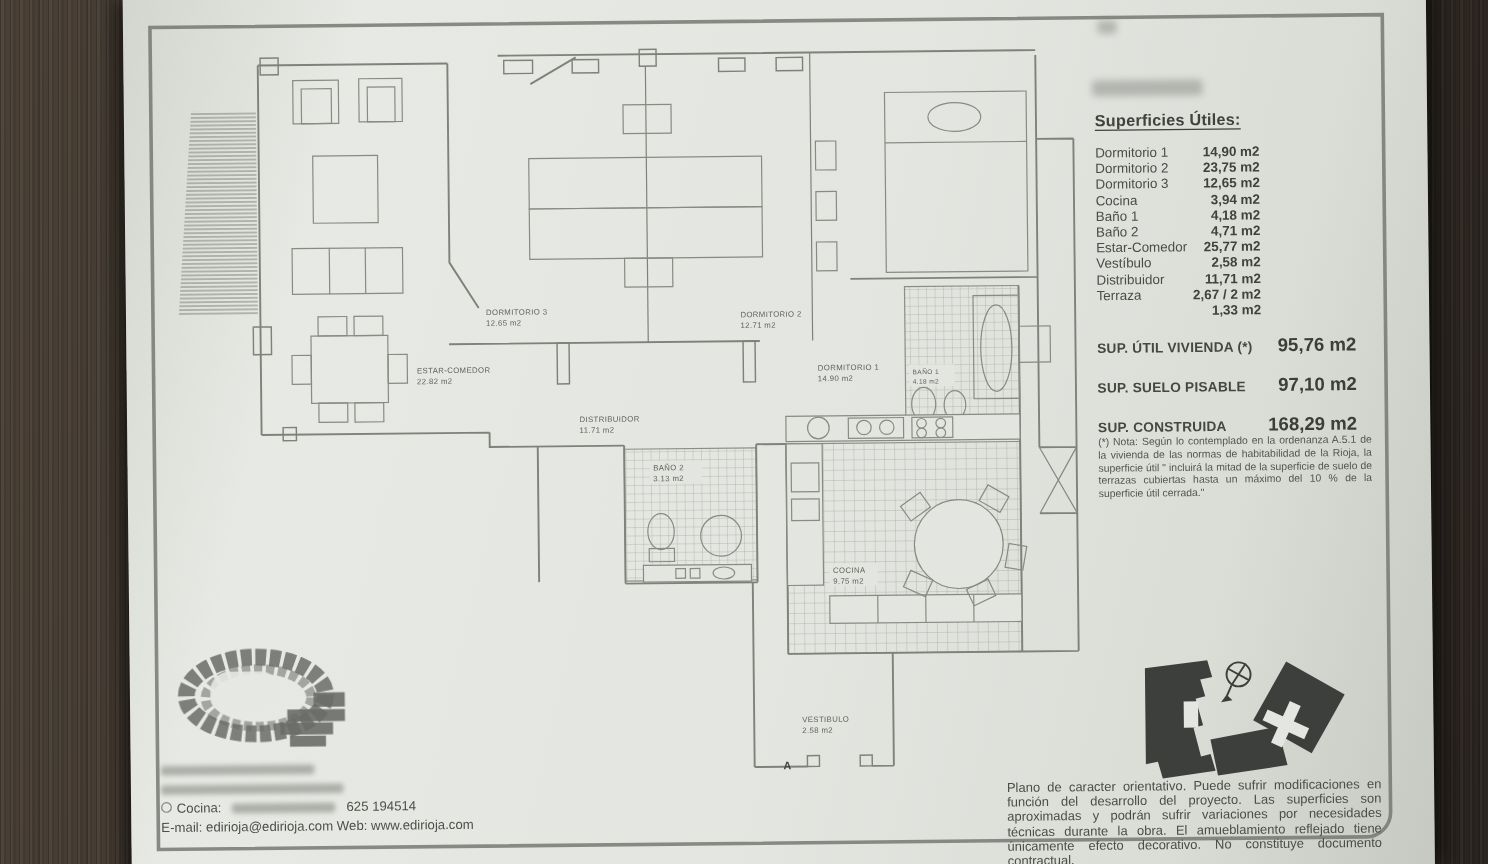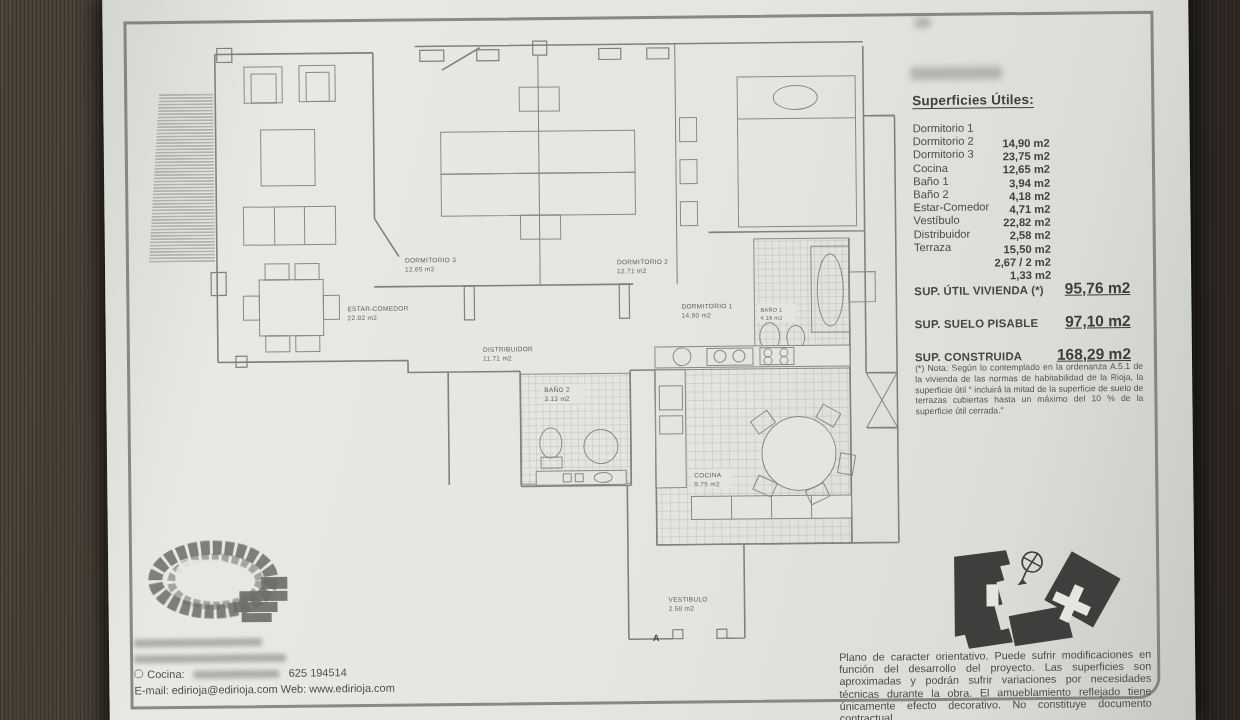--- a/index.html
+++ b/index.html
@@ -14,25 +14,25 @@
   .frame{position:absolute;left:21px;top:24px;right:35px;bottom:24px;
     border:3px solid #6f726b;border-radius:0 0 22px 0;opacity:.8;}
   .plan{position:absolute;left:44px;top:26px;width:760px;height:630px;}
 
   
   .smudge{position:absolute;background:#7d807a;filter:blur(3px);opacity:.45;border-radius:3px;}
   .s-title{position:absolute;left:809px;top:104px;font-size:13.5px;font-weight:bold;color:#3f423c;
     text-decoration:underline;text-underline-offset:3px;letter-spacing:.2px;}
   .s-table{position:absolute;left:809px;top:133px;width:137px;}
   .srow{display:flex;justify-content:space-between;height:13.2px;font-size:11.2px;color:#4a4c46;}
-  .srow b{font-weight:bold;color:#3f423c;white-space:nowrap;margin-top:16px;}
+  .srow b{font-weight:bold;color:#3f423c;white-space:nowrap;}
   .totals{position:absolute;left:809px;top:292px;width:216px;}
   .trow{display:flex;justify-content:space-between;align-items:baseline;margin-bottom:15px;}
   .trow .tl{font-size:11.4px;font-weight:bold;color:#454741;letter-spacing:.2px;}
-  .trow .tv{font-size:15.5px;font-weight:bold;color:#3c3e39;text-decoration:underline;}
+  .trow .tv{font-size:15.5px;font-weight:bold;color:#3c3e39;}
   .note{position:absolute;left:809px;top:374px;width:228px;font-size:8.7px;line-height:1.24;
     color:#54564f;text-align:justify;}
 
   
   .logo{position:absolute;left:27px;top:543px;width:168px;height:94px;filter:blur(.6px);opacity:.9;}
   .contact{position:absolute;left:25px;top:637px;width:360px;font-size:11px;line-height:16px;color:#4d4f49;}
   .c-line{position:relative;height:16px;white-space:nowrap;}
   .blurbar{display:inline-block;vertical-align:middle;background:#858781;filter:blur(2px);opacity:.6;
     border-radius:2px;height:8px;}
   .phone-dot{display:inline-block;width:7px;height:7px;border:1px solid #5a5c56;border-radius:50%;
@@ -230,29 +230,29 @@
       <div class="srow">
           <span>Baño 1</span>
           <b>4,18 m2</b>
         </div>
       <div class="srow">
           <span>Baño 2</span>
           <b>4,71 m2</b>
         </div>
       <div class="srow">
           <span>Estar-Comedor</span>
-          <b>22,82 m2</b>
+          <b>25,77 m2</b>
         </div>
       <div class="srow">
           <span>Vestíbulo</span>
           <b>2,58 m2</b>
         </div>
       <div class="srow">
           <span>Distribuidor</span>
-          <b>15,50 m2</b>
+          <b>11,71 m2</b>
         </div>
       <div class="srow">
           <span>Terraza</span>
           <b>2,67 / 2 m2</b>
         </div>
       <div class="srow">
           <span></span>
           <b>1,33 m2</b>
         </div>
     </div>

